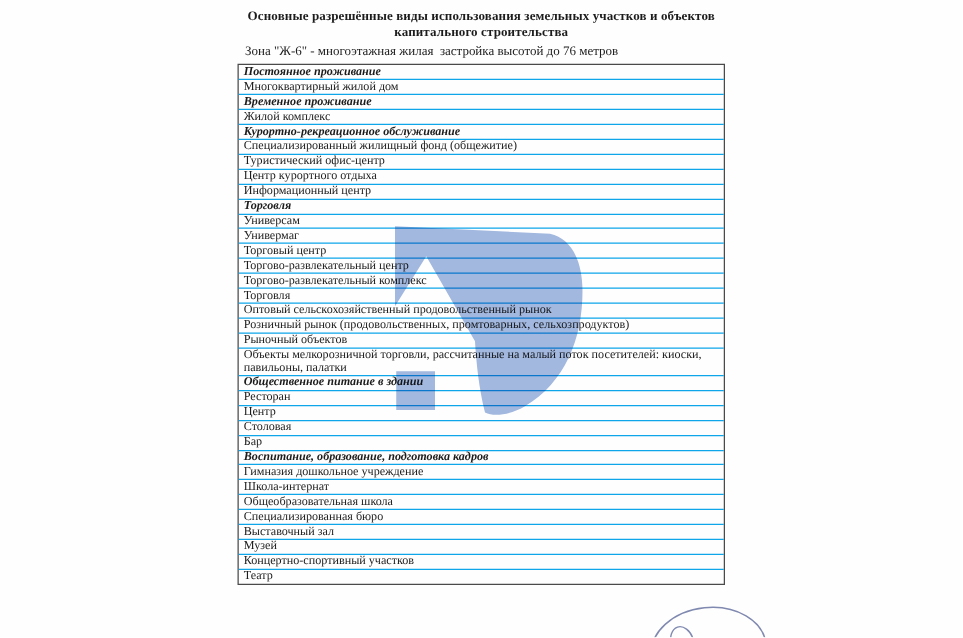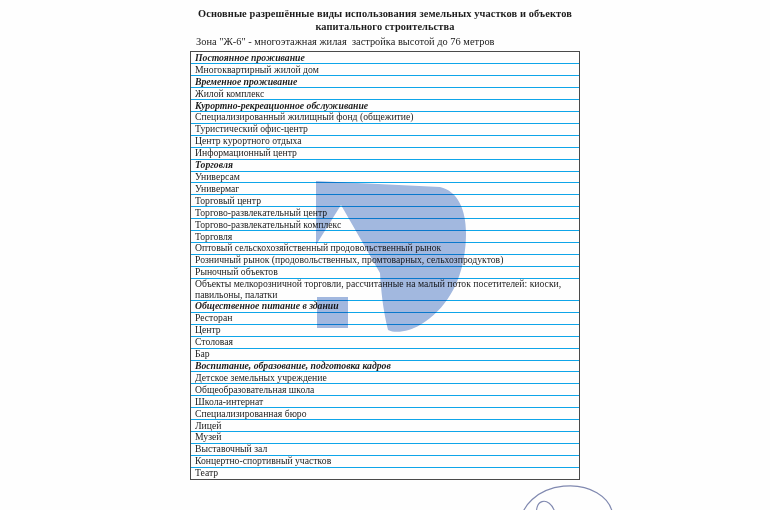--- a/index.html
+++ b/index.html
@@ -81,27 +81,26 @@
         <div class="row">Оптовый сельскохозяйственный продовольственный рынок</div>
         <div class="row">Розничный рынок (продовольственных, промтоварных, сельхозпродуктов)</div>
         <div class="row">Рыночный объектов</div>
         <div class="row">Объекты мелкорозничной торговли, рассчитанные на малый поток посетителей: киоски, павильоны, палатки</div>
         <div class="row header">Общественное питание в здании</div>
         <div class="row">Ресторан</div>
         <div class="row">Центр</div>
         <div class="row">Столовая</div>
         <div class="row">Бар</div>
         <div class="row header">Воспитание, образование, подготовка кадров</div>
-        <div class="row">Детское земельных учреждение</div>
+        <div class="row">Гимназия дошкольное учреждение</div>
+        <div class="row">Школа-интернат</div>
         <div class="row">Общеобразовательная школа</div>
-        <div class="row">Школа-интернат</div>
         <div class="row">Специализированная бюро</div>
-        <div class="row">Лицей</div>
+        <div class="row">Выставочный зал</div>
         <div class="row">Музей</div>
-        <div class="row">Выставочный зал</div>
         <div class="row">Концертно-спортивный участков</div>
         <div class="row">Театр</div>
       </div>
   </div>
 
   <svg class="overlay wm" width="770" height="510" viewBox="0 0 770 510" xmlns="http://www.w3.org/2000/svg">
     <path d="M316,181 L440,187
              C458,191 466,210 466,233
              C466,271 452,306 420,325
              C410,331 396,334 388,330

